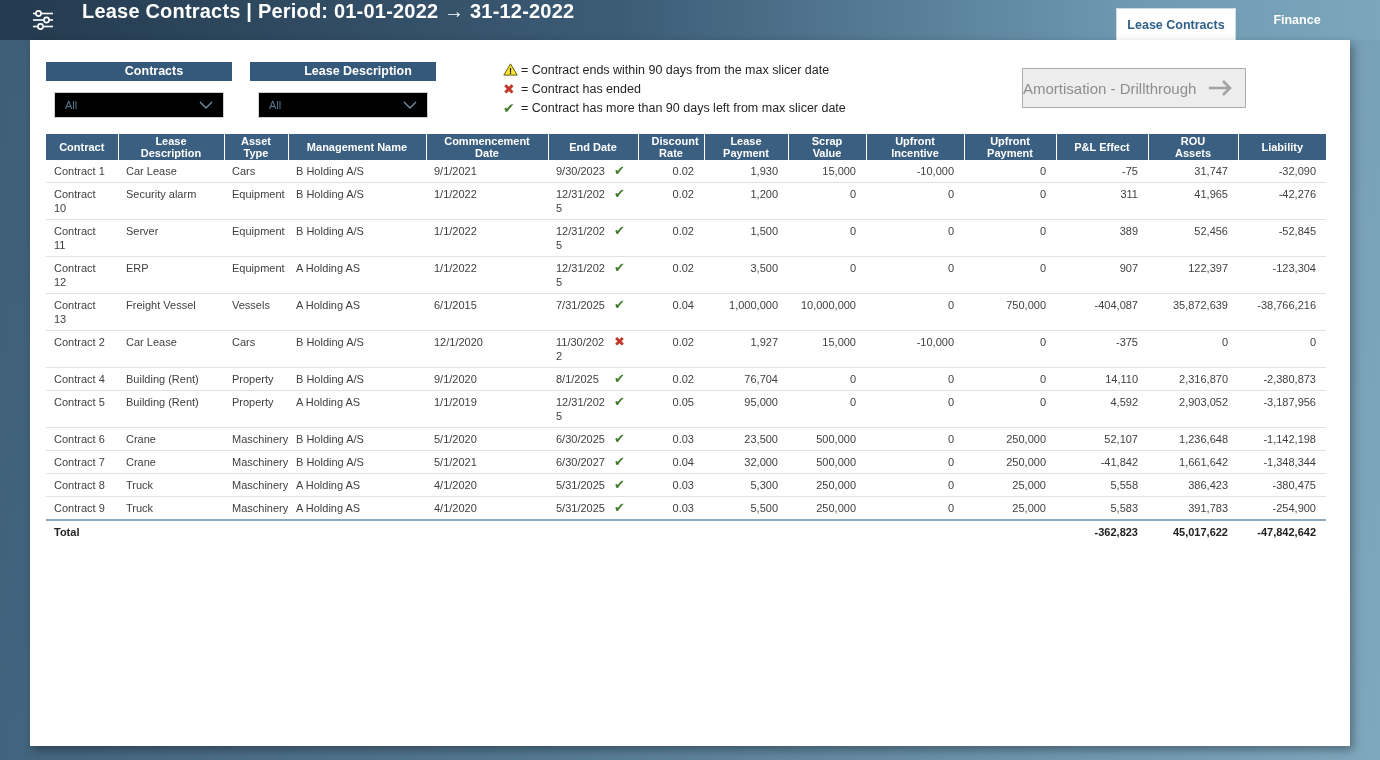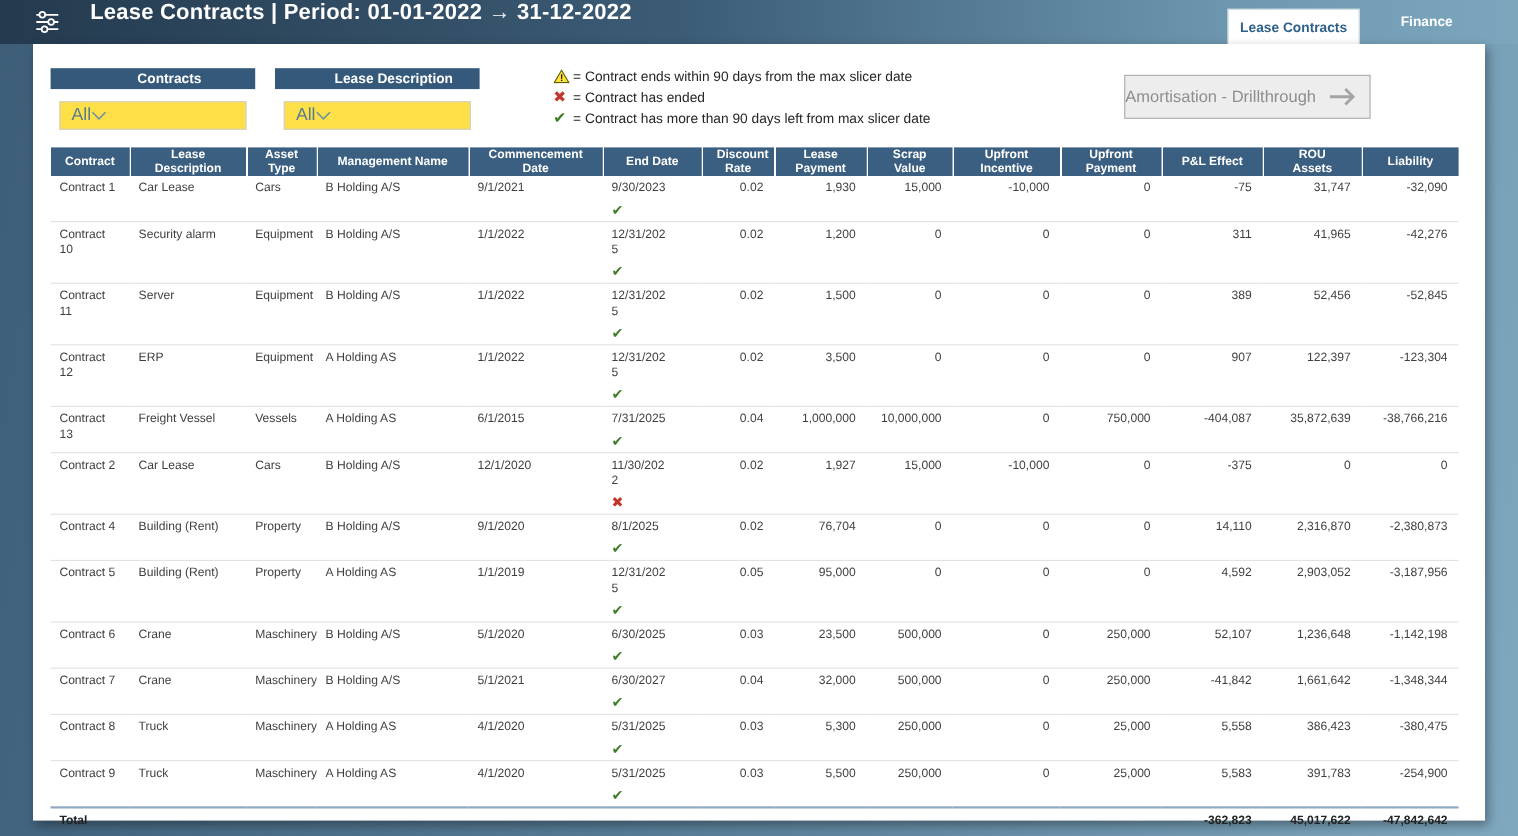--- a/index.html
+++ b/index.html
@@ -20,23 +20,23 @@
     border:1px solid #cfdbe4; border-bottom:none; }
 
   
   .card { position:absolute; left:30px; top:40px; width:1320px; height:706px;
     background:#FFFFFF; box-shadow:3px 4px 9px rgba(0,0,0,.35); }
 
   
   .slicer { position:absolute; top:22px; width:186px; }
   .slicer-header { background:#35597B; color:#FFFFFF; font-size:12.5px; font-weight:bold;
     text-align:center; height:19px; line-height:19px;padding-left:30px; }
-  .slicer-dropdown { margin:11px 8px 0 8px; height:26px; border:1px solid #CFCFCF; background:#fde047;
-    display:flex; align-items:center; justify-content:flex-start; padding:0 10px;
-    font-size:16px; color:#5A7A92; cursor:pointer; }
+  .slicer-dropdown { margin:11px 8px 0 8px; height:26px; border:1px solid #CFCFCF; background:#000000;
+    display:flex; align-items:center; justify-content:space-between; padding:0 10px;
+    font-size:11px; color:#5A7A92; cursor:pointer; }
 
   
   .legend { position:absolute; left:473px; top:20px; }
   .legend-item { display:flex; align-items:center; height:19px; }
   .legend-icon { width:18px; display:flex; justify-content:flex-start; align-items:center; }
   .legend-text { font-size:12.5px; color:#252525; }
 
   
   .drill-btn { position:absolute; left:992px; top:28px; width:224px; height:40px;
     background:#EDEDED; border:1px solid #ABABAB; display:flex; align-items:center;
@@ -45,21 +45,21 @@
 
   
   .table-wrap { position:absolute; left:16px; top:94px; }
   table { border-collapse:collapse; table-layout:fixed; width:1280px; font-size:11px; color:#3F3F3F; }
   th { background:#3A5F80; color:#FFFFFF; font-weight:bold; height:26px; text-align:center;
     padding:0 13px; border-right:1px solid rgba(255,255,255,.32); cursor:pointer; overflow:hidden; }
   th:last-child { border-right:none; }
   td { padding:4px 8px; border-bottom:1px solid #E2E2E2; vertical-align:top; line-height:14px;
     overflow:hidden; }
   td.num { text-align:right; padding-right:10px; }
-  .enddate-wrap { display:flex; gap:6px; align-items:flex-start;flex-direction:column; }
+  .enddate-wrap { display:flex; gap:6px; align-items:flex-start; }
   .enddate-text { width:52px; word-break:break-all; }
   .status-icon { font-size:13px; line-height:13px; font-weight:bold; }
   .status-ok { color:#3F7D2B; }
   .status-ended { color:#C2362B; }
   tfoot td { border-top:2px solid #8FA9BE; border-bottom:none; font-weight:bold; color:#222;margin-left:34px; }
 
   .glyph-cross { color:#C2362B; font-size:14px; font-weight:bold; }
   .glyph-check { color:#3F7D2B; font-size:14px; font-weight:bold; }
 </style>
 </head>

